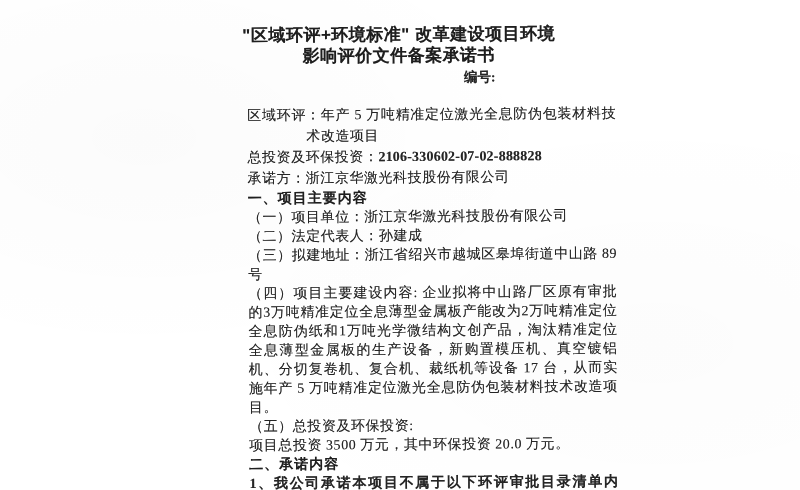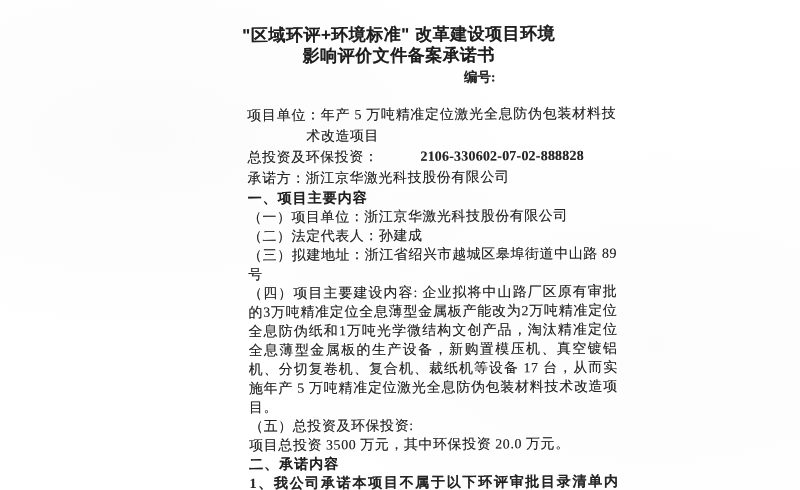--- a/index.html
+++ b/index.html
@@ -54,21 +54,20 @@
   .heading{
     font-family:"Liberation Sans","DejaVu Sans",sans-serif;
     font-weight:bold;
     letter-spacing:1px;
     color:#1f1f1f;
   }
   .num-bold{
     font-family:"Liberation Serif","DejaVu Serif",serif;
     font-weight:bold;
     letter-spacing:0.2px;
-    margin-left:42px;
   }
   .semibold{font-weight:bold;}
 </style>
 </head>
 <body>
 
 <div class="page">
   <div class="sheet">
 
     <h1 class="doc-title">
@@ -76,21 +75,21 @@
       <span>影响评价文件备案承诺书</span>
     </h1>
 
     <div class="serial-row">
       <span>编号:</span><span class="serial-blank"></span>
     </div>
 
     <div class="doc-body">
 
       <div class="fields">
-        <p class="hang"><span>项目单位：</span><span>年产 5 万吨精准定位激光全息防伪包装材料技术改造项目</span></p>
+        <p class="hang"><span>区域环评：</span><span>年产 5 万吨精准定位激光全息防伪包装材料技术改造项目</span></p>
         <p><span>总投资及环保投资：</span><span class="num-bold">2106-330602-07-02-888828</span></p>
         <p><span>承诺方：</span><span>浙江京华激光科技股份有限公司</span></p>
       </div>
 
       <div class="sections">
         <p class="heading">一、项目主要内容</p>
         <p>（一）项目单位：浙江京华激光科技股份有限公司</p>
         <p>（二）法定代表人：孙建成</p>
         <p>（三）拟建地址：浙江省绍兴市越城区皋埠街道中山路 89 号</p>
         <p>（四）项目主要建设内容: 企业拟将中山路厂区原有审批的3万吨精准定位全息薄型金属板产能改为2万吨精准定位全息防伪纸和1万吨光学微结构文创产品，淘汰精准定位全息薄型金属板的生产设备，新购置模压机、真空镀铝机、分切复卷机、复合机、裁纸机等设备 17 台，从而实施年产 5 万吨精准定位激光全息防伪包装材料技术改造项目。</p>

